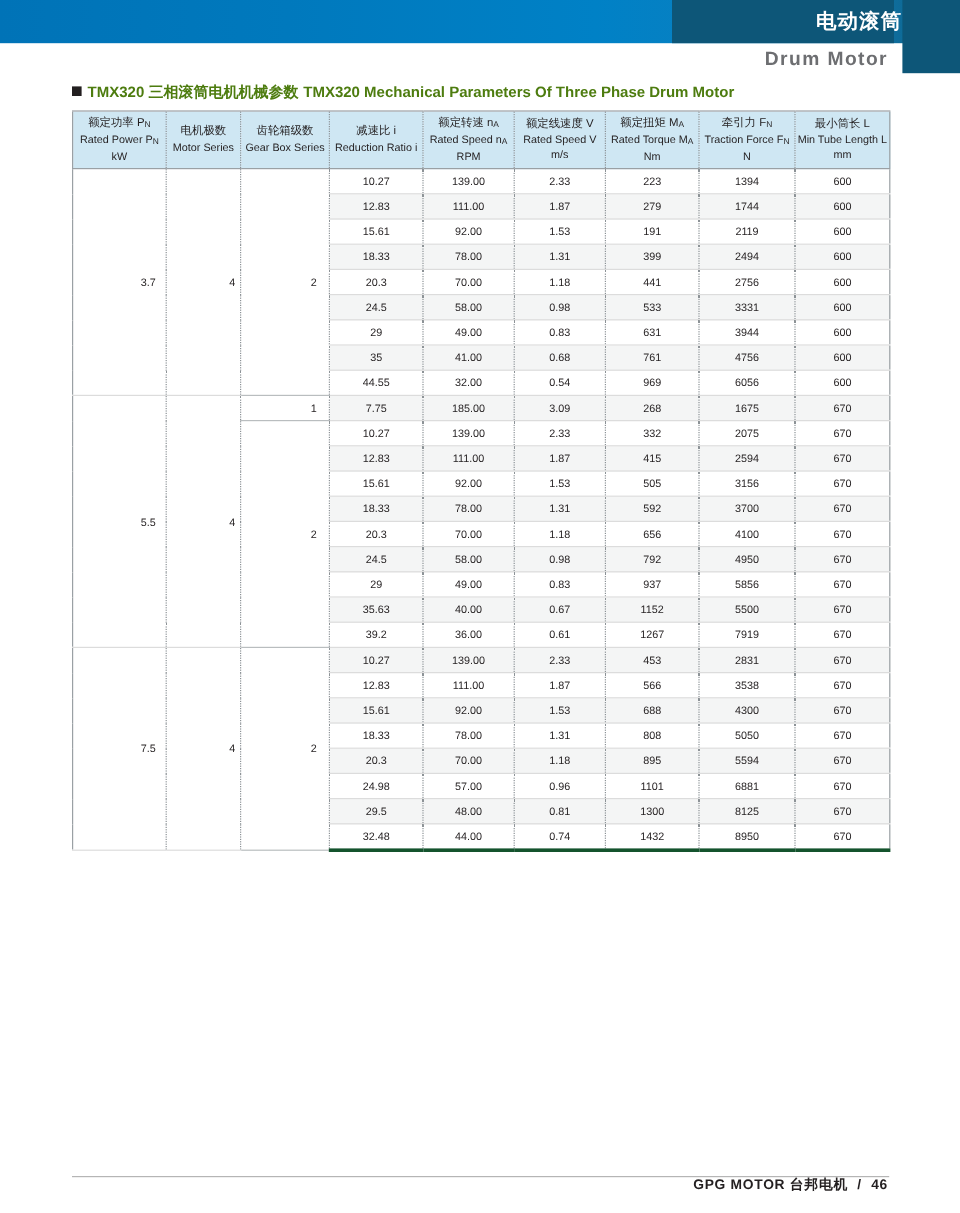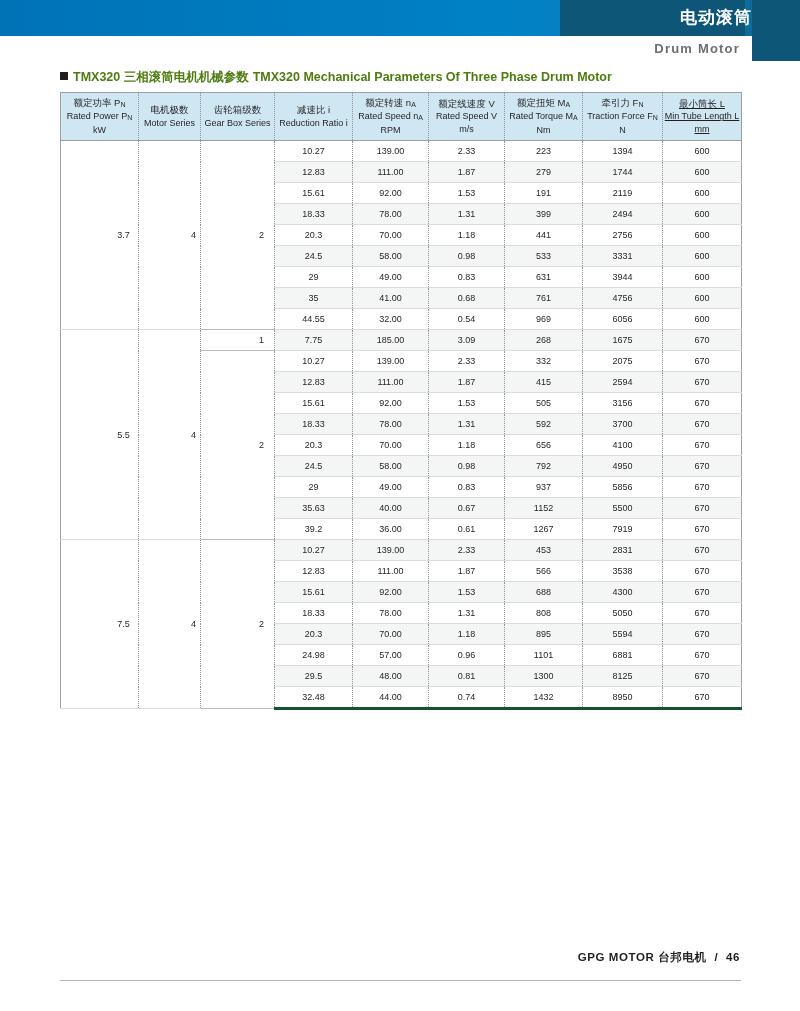--- a/index.html
+++ b/index.html
@@ -42,21 +42,21 @@
   }
   .corner-block {
     position: absolute;
     left: 752px; top: 0;
     width: 48px; height: 61px;
     background: #0d5678;
   }
   .subtitle-en {
     position: absolute;
     right: 60px; top: 41px;
-    font-size: 13px;
+    font-size: 16px;
     font-weight: bold;
     color: #6d6e71;
     letter-spacing: 1.2px;
     white-space: nowrap;
   }
 
   
   .section-heading {
     position: absolute;
     left: 60px; top: 69px;
@@ -94,21 +94,21 @@
   
   .spec-table thead th {
     background: #cfe7f3;
     height: 47px;
     line-height: 1.45;
     font-size: 9px;
     border-top: 1px solid #9aa0a4;
     border-bottom: 1px solid #9aa0a4;
     border-right: 1px dotted #8c9296;
   }
-  .spec-table thead th:last-child { border-right: none; text-decoration: underline; }
+  .spec-table thead th:last-child { border-right: none; }
   .spec-table thead th .cn {
     display: block;
     font-size: 9.5px;
   }
   .spec-table thead th .en { display: block; }
   .spec-table thead th .un { display: block; }
   .sub { font-size: 7px; vertical-align: -1px; }
 
   
   .spec-table tbody td {
@@ -141,21 +141,21 @@
 
   
   .footer-rule {
     position: absolute;
     left: 60px; top: 980px;
     width: 681px; height: 1px;
     background: #b5b5b5;
   }
   .footer-text {
     position: absolute;
-    right: 60px; top: 950px;
+    right: 60px; top: 980px;
     font-size: 11.5px;
     font-weight: bold;
     color: #231f20;
     letter-spacing: 0.6px;
     white-space: nowrap;
   }
   .footer-text .pg { margin-left: 4px; }
 </style>
 </head>
 <body>

